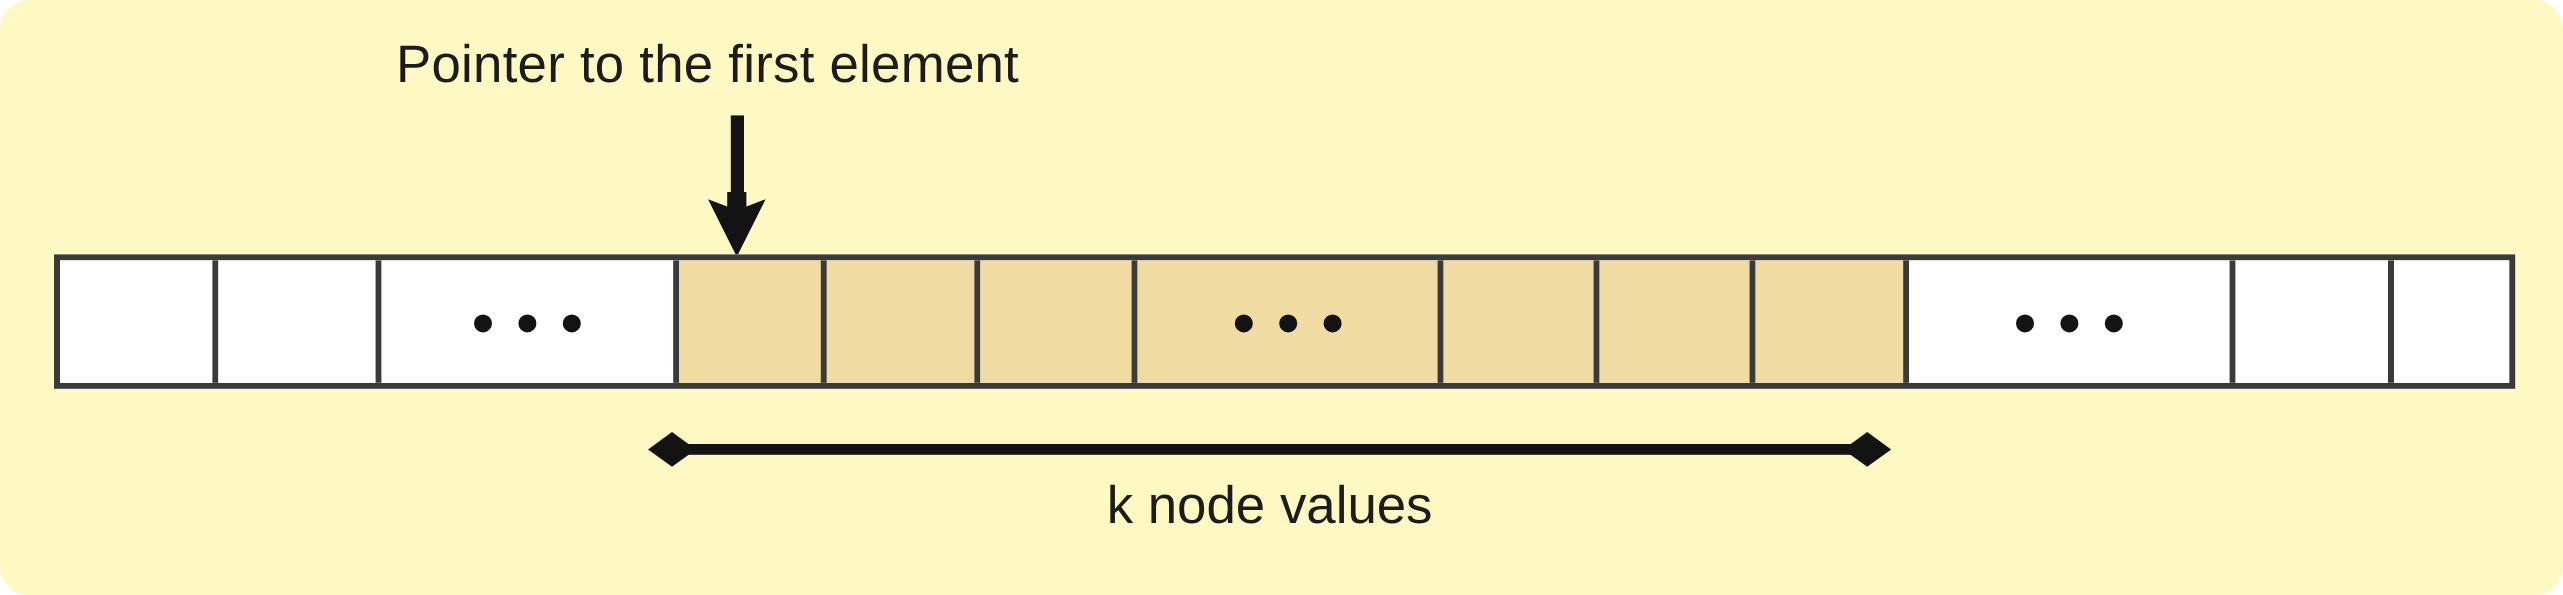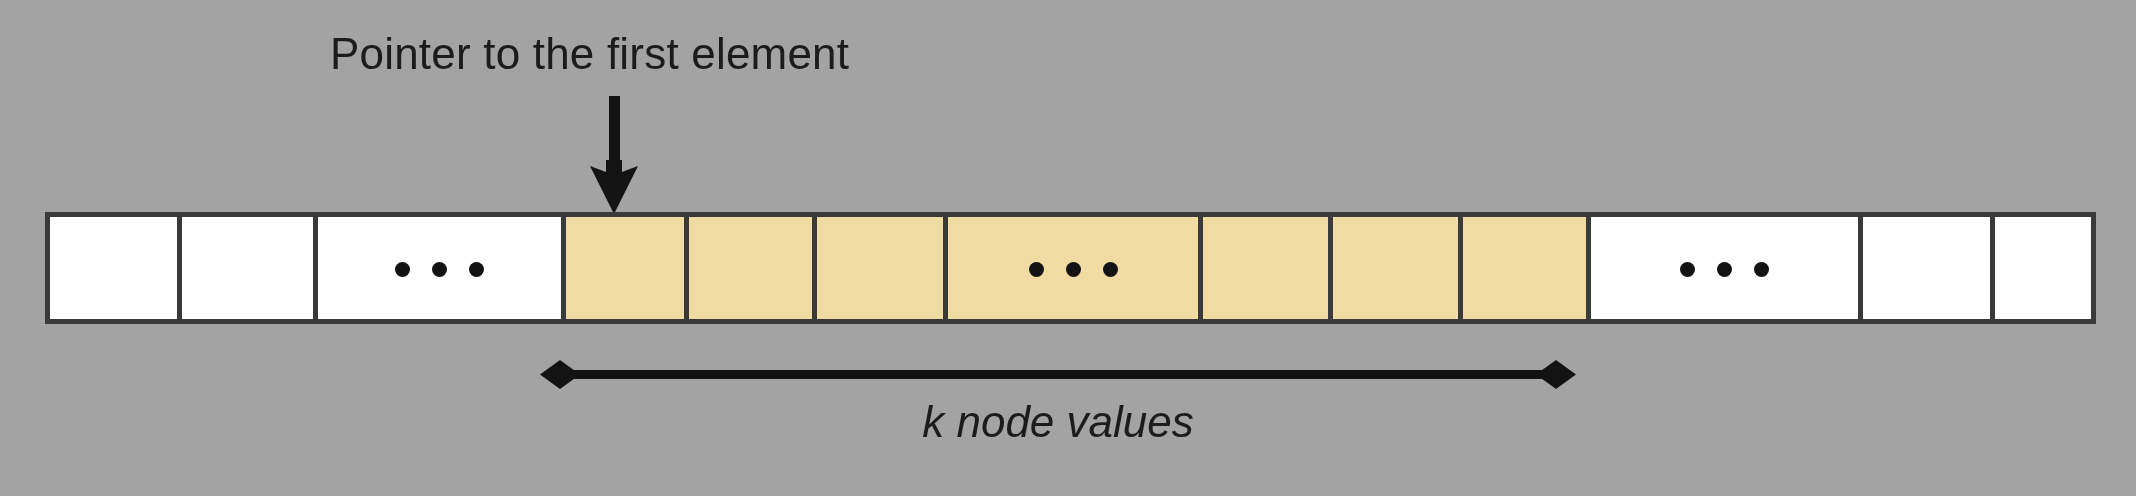--- a/index.html
+++ b/index.html
@@ -7,22 +7,23 @@
     padding: 0;
     background: #ffffff;
   }
   body {
     font-family: "Liberation Sans", sans-serif;
   }
   #diagram-root {
     position: relative;
     width: 2136px;
     height: 496px;
-    background: #a3a3a3;
+    background: #fef9c3;
     overflow: hidden;
+    border-radius: 24px;
   }
 
   
   #pointer-caption {
     position: absolute;
     left: 330px;
     top: 28px;
     font-size: 44px;
     line-height: 52px;
     color: #1c1c1c;
@@ -91,21 +92,20 @@
   #span-caption {
     position: absolute;
     left: 540px;
     top: 396px;
     width: 1036px;
     text-align: center;
     font-size: 44px;
     line-height: 52px;
     color: #1c1c1c;
     white-space: nowrap;
-    font-style: italic;
   }
 </style>
 </head>
 <body>
 
 <div id="diagram-root">
 
   <div id="pointer-caption">Pointer to the first element</div>
 
   <div id="pointer-arrow">

